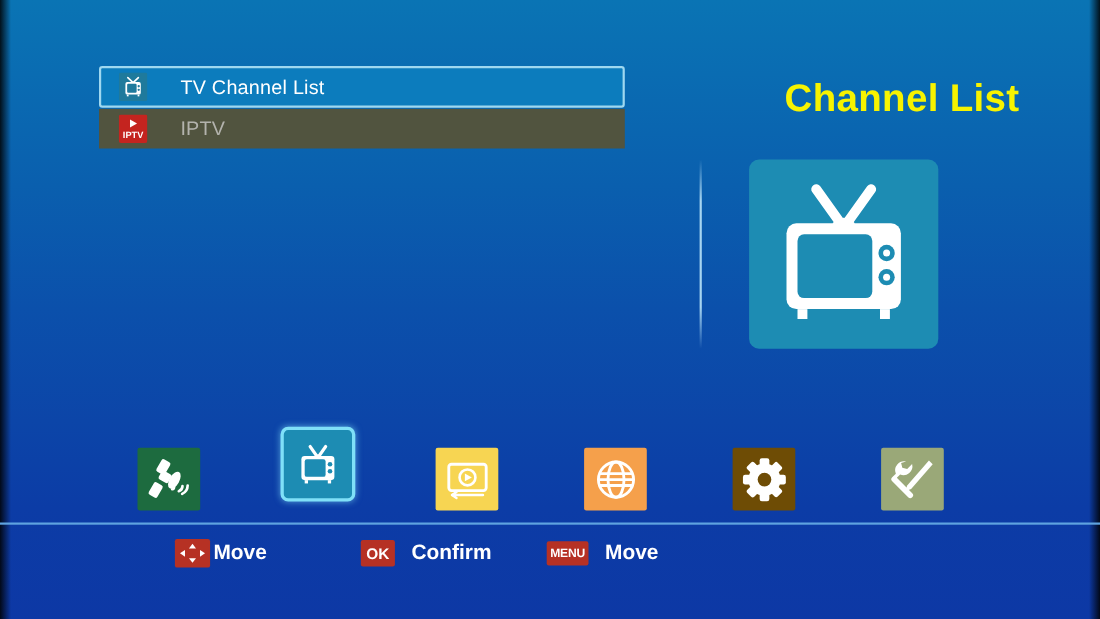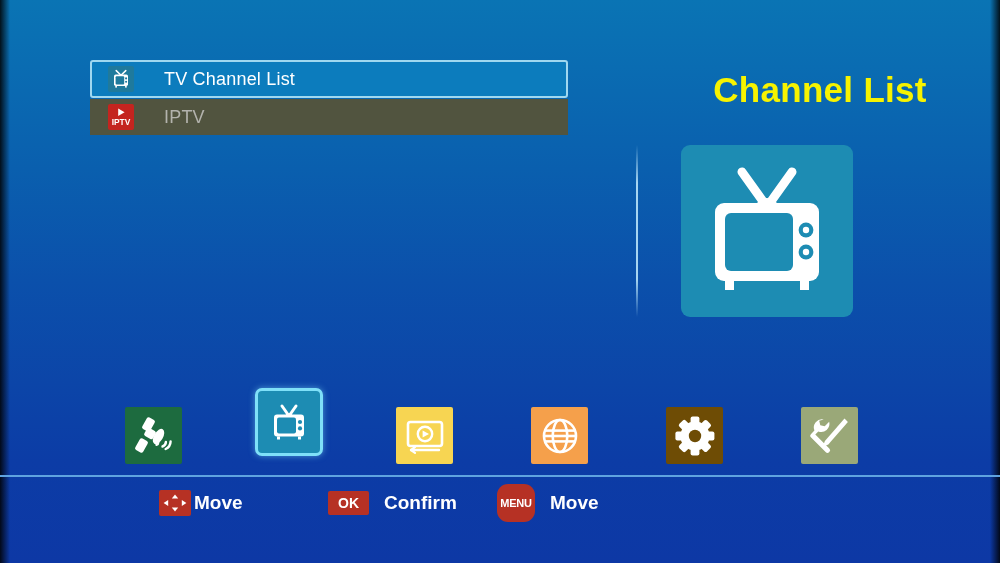--- a/index.html
+++ b/index.html
@@ -163,22 +163,22 @@
   }
   .key-badge {
     background: #b63124;
     color: #ffffff;
     border-radius: 2px;
     display: flex;
     align-items: center;
     justify-content: center;
     font-weight: bold;
   }
-  .key-badge.ok { width: 41px; height: 24px; font-size: 14px; }
-  .key-badge.menu { width: 38px; height: 38px; font-size: 11px; letter-spacing: -.2px; border-radius: 11px; }
+  .key-badge.ok { width: 31px; height: 24px; font-size: 14px; }
+  .key-badge.menu { width: 38px; height: 22px; font-size: 11px; letter-spacing: -.2px; }
   .key-badge.dpad { width: 32px; height: 26px; }
   .hint-label {
     margin-left: 15px;
     font-size: 19px;
     font-weight: bold;
     color: #ffffff;
     white-space: nowrap;
   }
   .hint-label.tight { margin-left: 3px; }
 </style>

